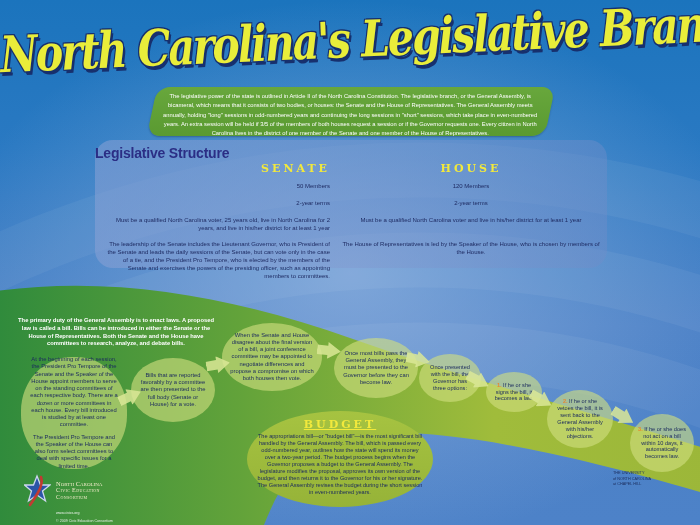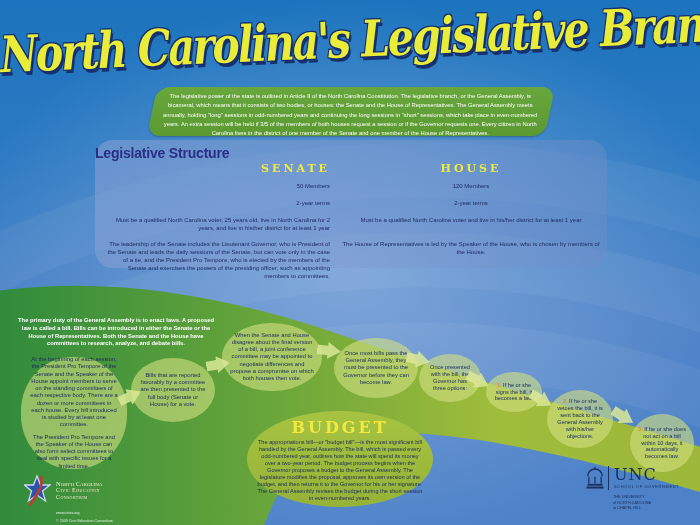--- a/index.html
+++ b/index.html
@@ -95,22 +95,22 @@
   .a6 { left:529px; top:391px; transform:rotate(30deg); }
   .a7 { left:611px; top:408px; transform:rotate(32deg); }
 
   
   .budget {
     position:absolute; left:247px; top:411px; width:186px; height:96px;
     background:linear-gradient(180deg,#a6c341,#96b338); border-radius:50%;
     box-sizing:border-box; padding-top:7px; text-align:center;
   }
   .budget-title {
-    font-family:"DejaVu Serif", serif; font-weight:bold; font-size:16px;
-    letter-spacing:3px; color:#f2e93c;
+    font-family:"DejaVu Serif", serif; font-weight:bold; font-size:11px;
+    letter-spacing:3px; color:#f2e93c;text-decoration:underline;
   }
   .budget-text {
     width:168px; margin:2px auto 0; color:#1b2a5e; font-size:5.6px; line-height:1.25;
     text-align:center;
   }
 
   
   .consortium { position:absolute; left:24px; top:474px; color:#f0ebc9; }
   .consortium-row { display:flex; align-items:center; }
   .consortium-name { margin-left:5px; font-family:"Liberation Serif", serif; font-variant:small-caps; }
@@ -221,36 +221,20 @@
         <div class="cn1">North Carolina</div>
         <div class="cn2">Civic Education</div>
         <div class="cn3">Consortium</div>
       </div>
     </div>
     <div class="consortium-url">www.civics.org</div>
     <div class="consortium-copy">© 2009 Civic Education Consortium</div>
   </div>
 
   <div class="unc">
-    <div class="unc-row">
-      <svg width="18" height="24" viewBox="0 0 20 26" xmlns="http://www.w3.org/2000/svg">
-        <line x1="10" y1="0.5" x2="10" y2="3" stroke="#1d3060" stroke-width="1.2"></line>
-        <path d="M 2,11 A 8,8 0 0 1 18,11" fill="none" stroke="#1d3060" stroke-width="1.6"></path>
-        <line x1="3.2" y1="11.5" x2="3.2" y2="19" stroke="#1d3060" stroke-width="1.4"></line>
-        <line x1="10" y1="11.5" x2="10" y2="19" stroke="#1d3060" stroke-width="1.4"></line>
-        <line x1="16.8" y1="11.5" x2="16.8" y2="19" stroke="#1d3060" stroke-width="1.4"></line>
-        <rect x="1.5" y="19.5" width="17" height="2" fill="#1d3060"></rect>
-        <rect x="0.5" y="22.5" width="19" height="2.2" fill="#1d3060"></rect>
-      </svg>
-      <div class="unc-divider"></div>
-      <div>
-        <div class="unc-abbr">UNC</div>
-        <div class="unc-school">SCHOOL OF GOVERNMENT</div>
-      </div>
-    </div>
     <div class="unc-univ">
       <div>THE UNIVERSITY</div>
       <div>of NORTH CAROLINA</div>
       <div>at CHAPEL HILL</div>
     </div>
   </div>
 
 </div>
 
 </body></html>

